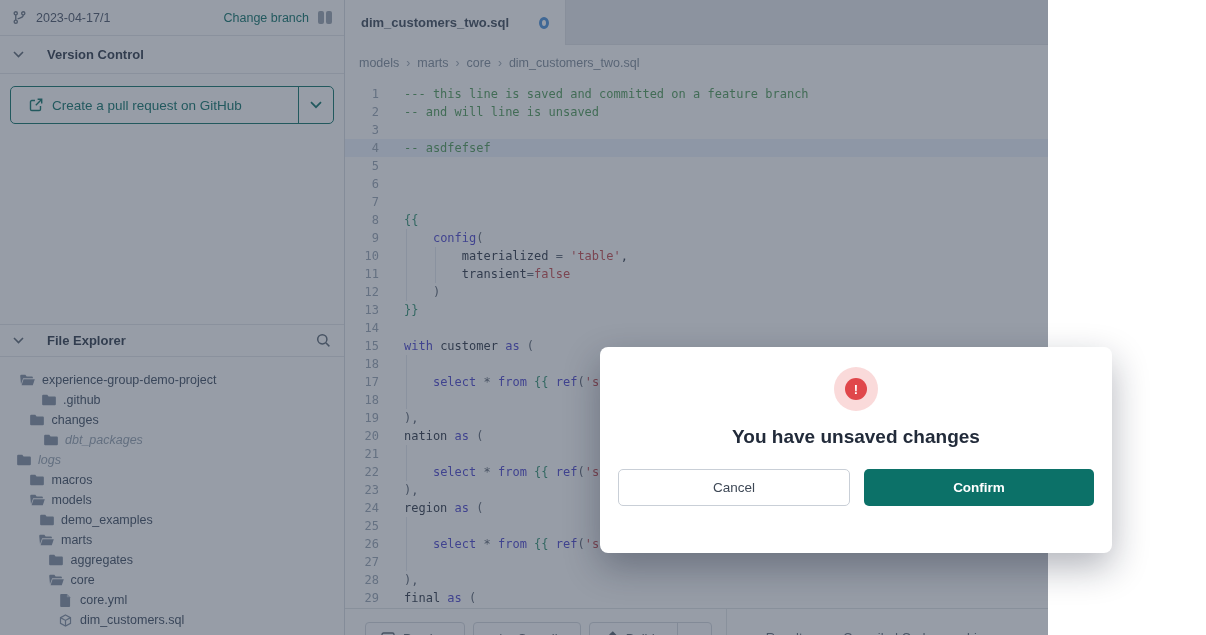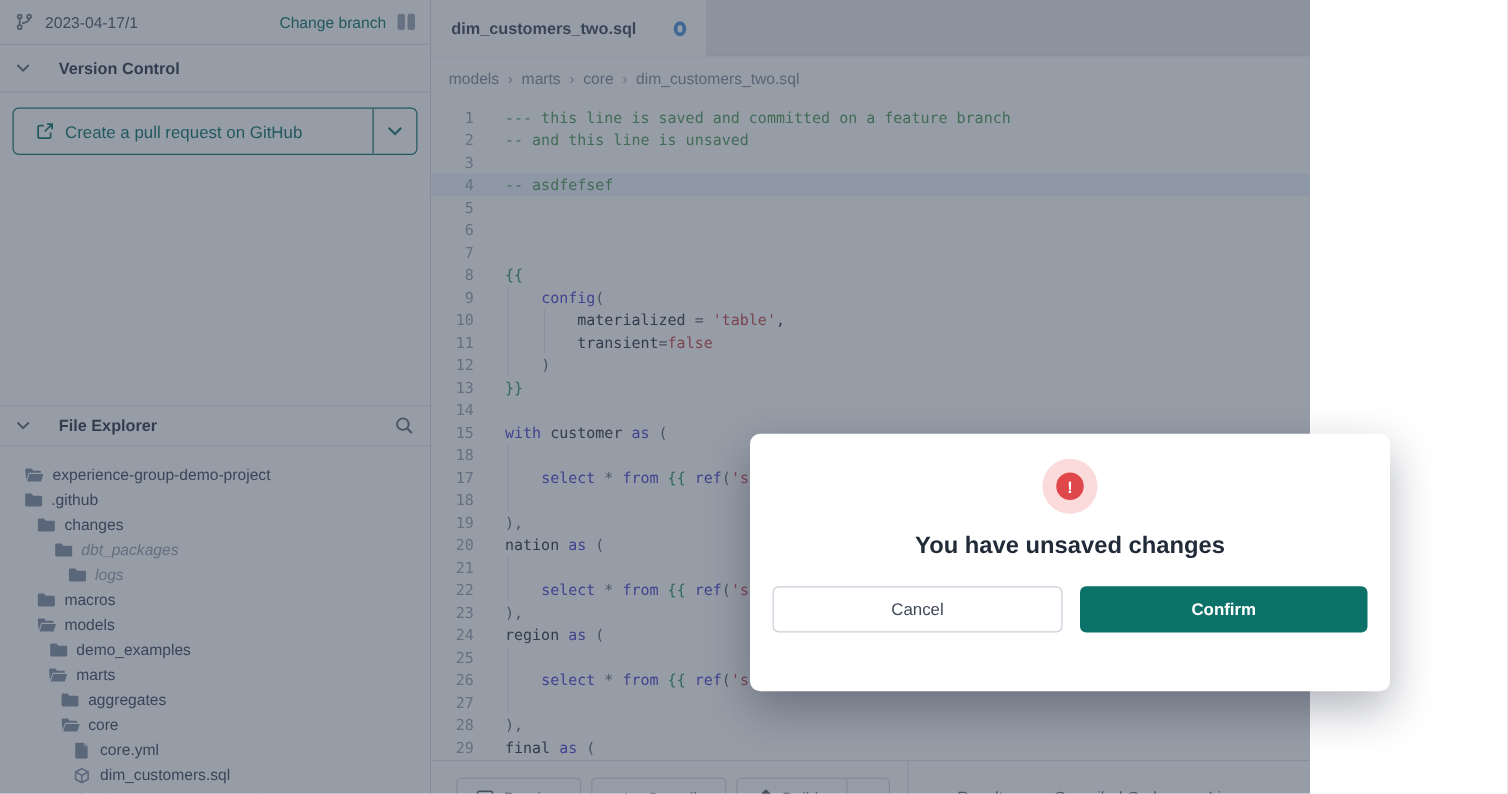--- a/index.html
+++ b/index.html
@@ -161,21 +161,21 @@
     <div class="fe-tree" id="tree">
         <div class="trow" style="padding-left: 20px;">
           <span class="ticon">
             <svg width="15" height="12" viewBox="0 0 17 14">
               <path d="M0 2.2Q0 1 1.2 1H6l1.5 2H13.6Q14.8 3 14.8 4.2V5H3.4L.9 12Z" fill="#7f8da0"></path>
               <path d="M3.9 6H17l-2.3 7H1.6Z" fill="#7f8da0"></path>
             </svg>
           </span>
           <span class="tlabel">experience-group-demo-project</span>
         </div>
-        <div class="trow" style="padding-left: 19px; align-items: center;">
+        <div class="trow" style="padding-left: 41px; align-items: center;">
           <span class="ticon">
             <svg width="14" height="12" viewBox="0 0 16 14">
               <path d="M0 2.2Q0 1 1.2 1H6l1.5 2H14.8Q16 3 16 4.2V12q0 1-1.2 1H1.2Q0 13 0 12Z" fill="#7f8da0"></path>
             </svg>
           </span>
           <span class="tlabel">.github</span>
         </div>
         <div class="trow" style="padding-left: 29.5px;">
           <span class="ticon">
             <svg width="14" height="12" viewBox="0 0 16 14">
@@ -185,21 +185,21 @@
           <span class="tlabel">changes</span>
         </div>
         <div class="trow muted" style="padding-left: 43px;">
           <span class="ticon">
             <svg width="14" height="12" viewBox="0 0 16 14">
               <path d="M0 2.2Q0 1 1.2 1H6l1.5 2H14.8Q16 3 16 4.2V12q0 1-1.2 1H1.2Q0 13 0 12Z" fill="#7f8da0"></path>
             </svg>
           </span>
           <span class="tlabel">dbt_packages</span>
         </div>
-        <div class="trow muted" style="padding-left: 16px; margin-left: 38px;">
+        <div class="trow muted" style="padding-left: 16px;">
           <span class="ticon">
             <svg width="14" height="12" viewBox="0 0 16 14">
               <path d="M0 2.2Q0 1 1.2 1H6l1.5 2H14.8Q16 3 16 4.2V12q0 1-1.2 1H1.2Q0 13 0 12Z" fill="#7f8da0"></path>
             </svg>
           </span>
           <span class="tlabel">logs</span>
         </div>
         <div class="trow" style="padding-left: 29.5px;">
           <span class="ticon">
             <svg width="14" height="12" viewBox="0 0 16 14">
@@ -298,21 +298,21 @@
         <span>dim_customers_two.sql</span>
       </div>
 
     <div class="code-area" id="code">
         <div class="cl">
           <span class="gutter">1</span>
           <span class="codetext"><span class="tk-cm">--- this line is saved and committed on a feature branch</span></span>
         </div>
         <div class="cl">
           <span class="gutter">2</span>
-          <span class="codetext"><span class="tk-cm">-- and this line is unsaved</span></span>
+          <span class="codetext"><span class="tk-cm">-- and will line is unsaved</span></span>
         </div>
         <div class="cl">
           <span class="gutter">3</span>
           <span class="codetext"></span>
         </div>
         <div class="cl active">
           <span class="gutter">4</span>
           <span class="codetext"><span class="tk-cm">-- asdfefsef</span></span>
         </div>
         <div class="cl">

